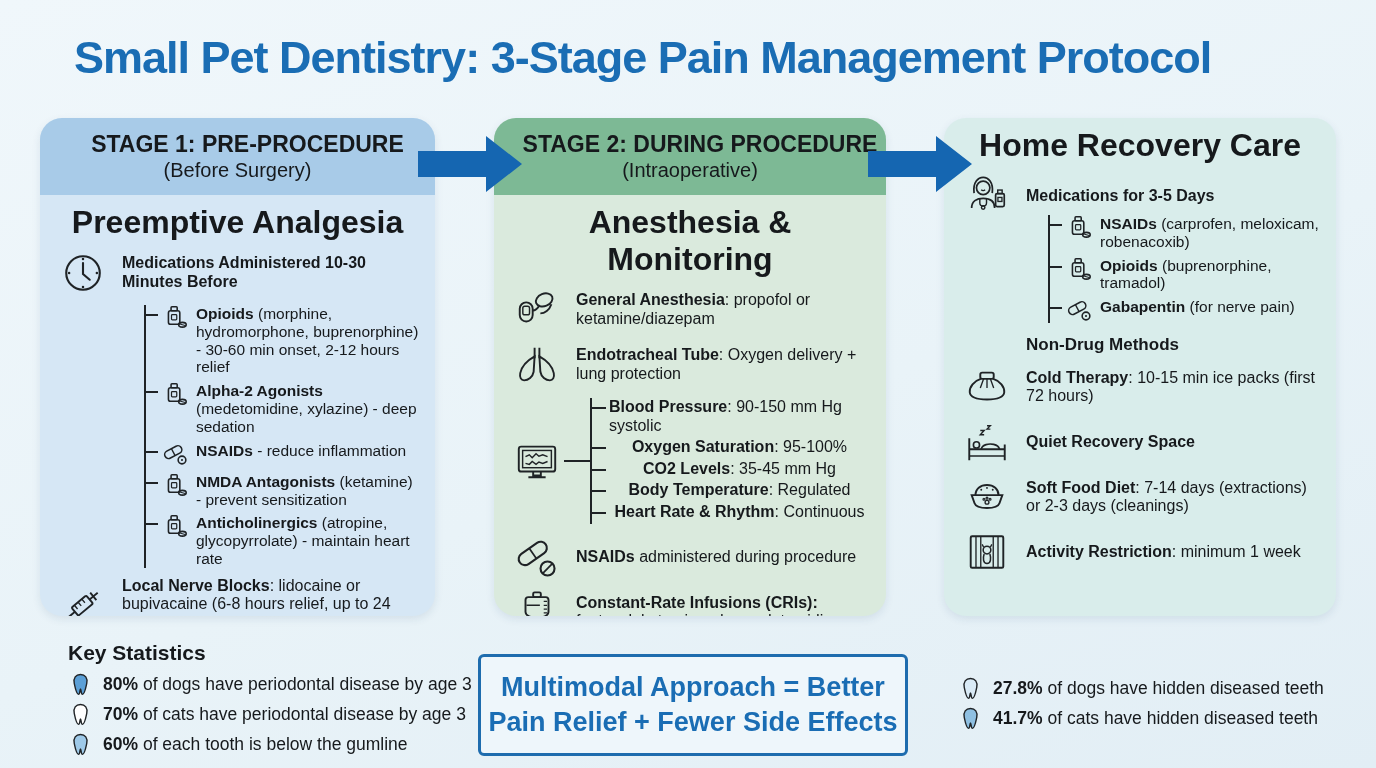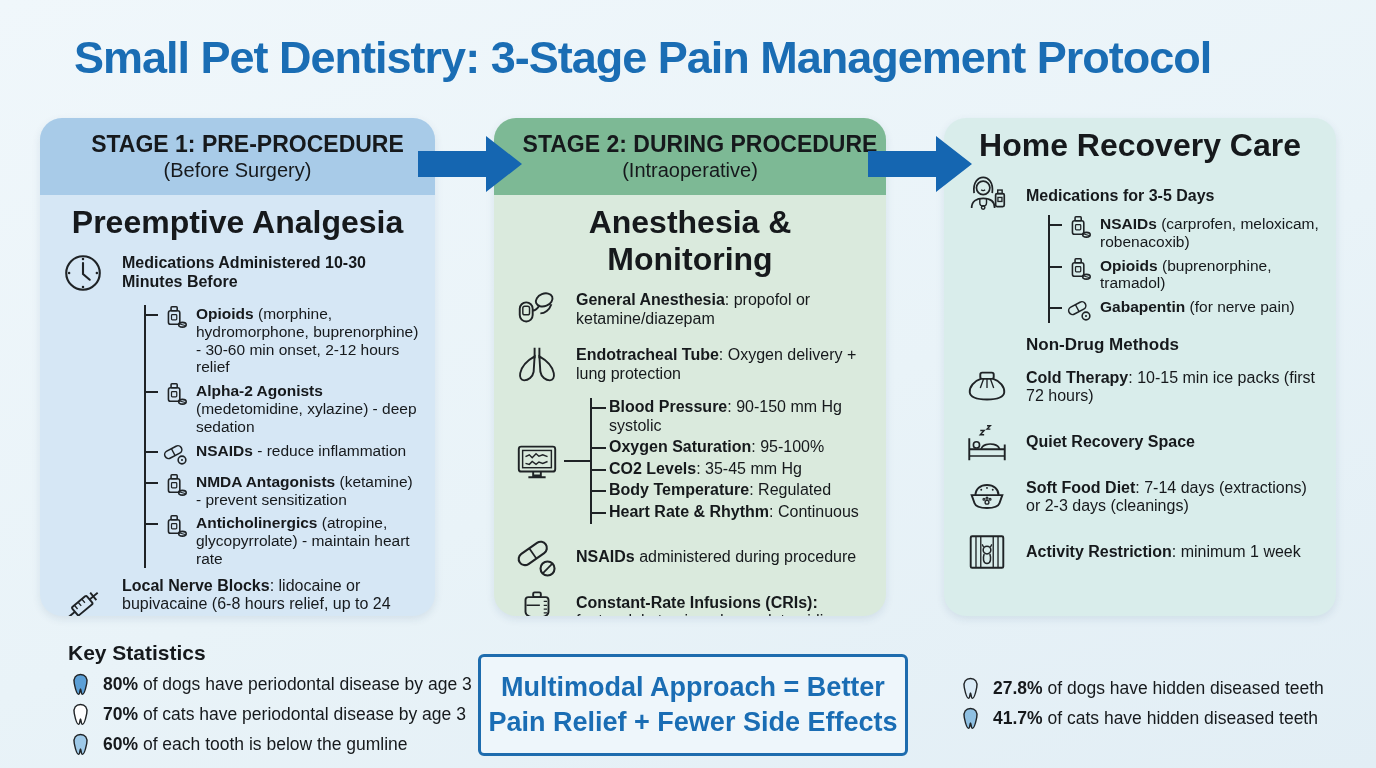--- a/index.html
+++ b/index.html
@@ -26,21 +26,21 @@
   .icon48{width:46px;height:46px;}
   .icon30{width:28px;height:28px;flex:0 0 28px;margin-top:-3px;}
   .txt{font-size:16px;line-height:1.16;}
   .tree{margin:2px 0 8px 88px;border-left:2px solid #1f2326;}
   .tree-item{display:flex;align-items:flex-start;gap:7px;position:relative;padding-left:15px;margin-bottom:6px;}
   .tree-item::before{content:"";position:absolute;left:0;top:9px;width:12px;height:2px;background:#1f2326;}
   .tree .txt{font-size:15.5px;line-height:1.15;}
   .monitor-row{display:flex;align-items:center;margin:10px 0;}
   .connector{flex:0 0 26px;height:2px;background:#1f2326;}
   .t2{margin:0;border-left:2px solid #1f2326;}
-  .t2 .tree-item{padding-left:17px;margin-bottom:3px;}
+  .t2 .tree-item{padding-left:17px;margin-bottom:3px;justify-content:center;}
   .t2 .tree-item::before{width:14px;}
   .subheading{font-size:17px;font-weight:bold;margin:12px 0 0 66px;}
   .flow-arrow{position:absolute;top:136px;z-index:5;}
   .arrow1{left:418px;} .arrow2{left:868px;}
   .stats-left{position:absolute;left:68px;top:641px;}
   .stats-heading{font-size:21px;font-weight:bold;margin:0 0 7px;}
   .stat-row{display:flex;align-items:center;gap:10px;margin-bottom:5px;font-size:17.5px;}
   .tooth-svg{width:25px;height:25px;flex:0 0 25px;}
   .stats-right{position:absolute;left:958px;top:676px;}
   .callout{position:absolute;left:478px;top:654px;width:424px;height:96px;

